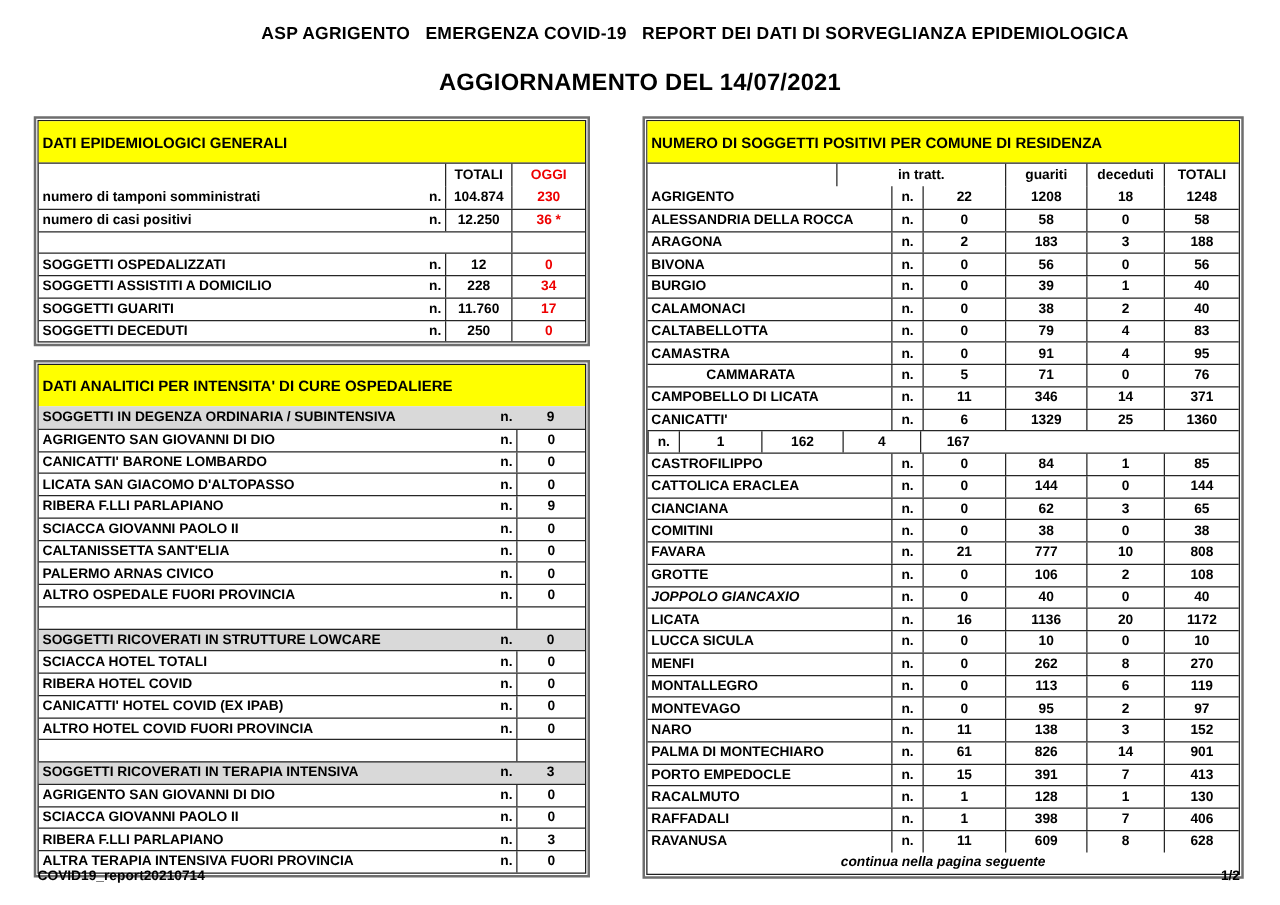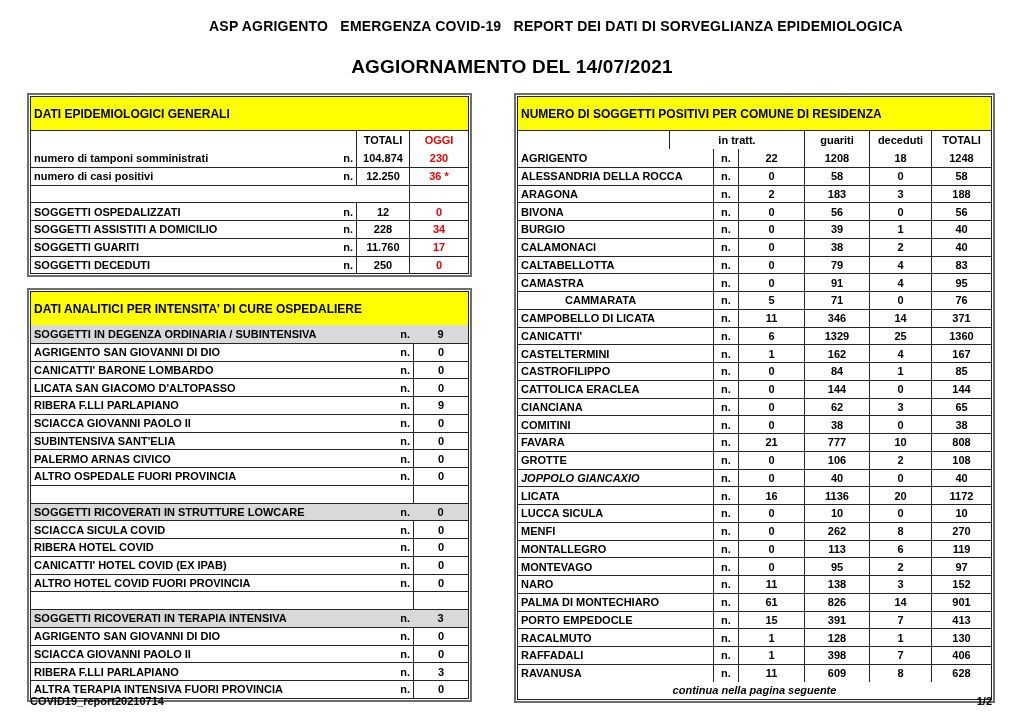--- a/index.html
+++ b/index.html
@@ -191,21 +191,21 @@
         </div>
         <div class="trow">
           <div class="c lbl">
             <span class="lab">SCIACCA GIOVANNI PAOLO II</span>
             <span class="nm">n.</span>
           </div>
           <div class="c val sep">0</div>
         </div>
         <div class="trow">
           <div class="c lbl">
-            <span class="lab">SUBINTENSIVA SANT'ELIA</span>
+            <span class="lab">CALTANISSETTA SANT'ELIA</span>
             <span class="nm">n.</span>
           </div>
           <div class="c val sep">0</div>
         </div>
         <div class="trow">
           <div class="c lbl">
             <span class="lab">PALERMO ARNAS CIVICO</span>
             <span class="nm">n.</span>
           </div>
           <div class="c val sep">0</div>
@@ -226,21 +226,21 @@
         </div>
         <div class="trow section">
           <div class="c lbl">
             <span class="lab">SOGGETTI RICOVERATI IN STRUTTURE LOWCARE</span>
             <span class="nm">n.</span>
           </div>
           <div class="c val sep">0</div>
         </div>
         <div class="trow">
           <div class="c lbl">
-            <span class="lab">SCIACCA SICULA COVID</span>
+            <span class="lab">SCIACCA HOTEL TOTALI</span>
             <span class="nm">n.</span>
           </div>
           <div class="c val sep">0</div>
         </div>
         <div class="trow">
           <div class="c lbl">
             <span class="lab">RIBERA HOTEL COVID</span>
             <span class="nm">n.</span>
           </div>
           <div class="c val sep">0</div>
@@ -398,21 +398,20 @@
         </div>
         <div class="trow">
           <div class="c lbl" style="padding-left:3px;">CANICATTI'</div>
           <div class="c nm2 sep">n.</div>
           <div class="c v v1 sep">6</div>
           <div class="c v v2 sep">1329</div>
           <div class="c v v3 sep">25</div>
           <div class="c v v4 sep">1360</div>
         </div>
         <div class="trow">
-          <div class="c lbl" style="padding-left:3px;">CASTELTERMINI</div>
           <div class="c nm2 sep">n.</div>
           <div class="c v v1 sep">1</div>
           <div class="c v v2 sep">162</div>
           <div class="c v v3 sep">4</div>
           <div class="c v v4 sep">167</div>
         </div>
         <div class="trow">
           <div class="c lbl" style="padding-left:3px;">CASTROFILIPPO</div>
           <div class="c nm2 sep">n.</div>
           <div class="c v v1 sep">0</div>

